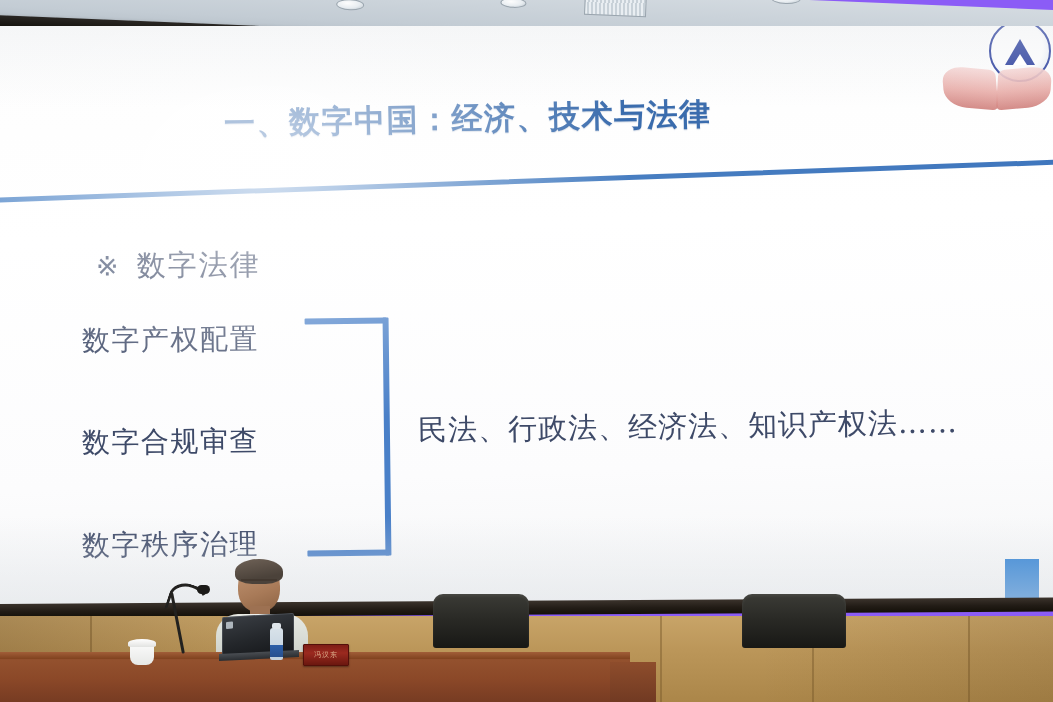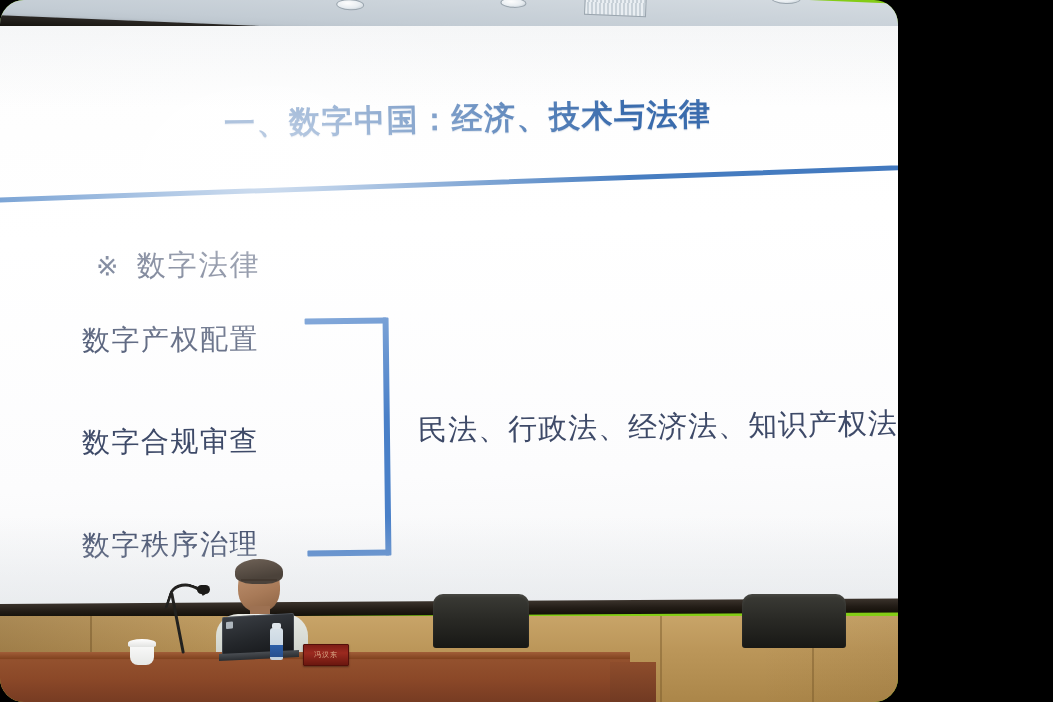--- a/index.html
+++ b/index.html
@@ -6,25 +6,24 @@
     margin: 0;
     padding: 0;
     background: #000;
   }
   body {
     font-family: "DejaVu Sans", "Liberation Sans", sans-serif;
   }
 
   .scene {
     position: relative;
-    width: 898px;
+    width: 1053px;
     height: 702px;
     overflow: hidden;
-    background: #84cc16;
-    border-radius: 24px;
+    background: #8b5cf6;
   }
 
   
   .ceiling {
     position: absolute;
     left: -20px;
     top: -34px;
     width: 1100px;
     height: 72px;
     background: linear-gradient(180deg, #d3dae0 0%, #c3ccd4 55%, #aab4bd 100%);

